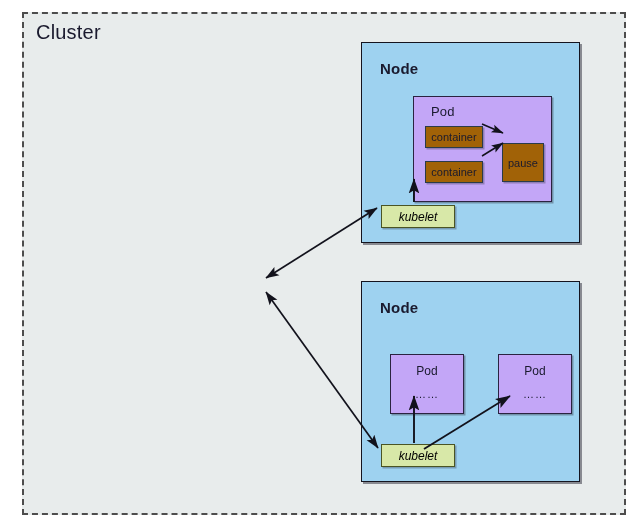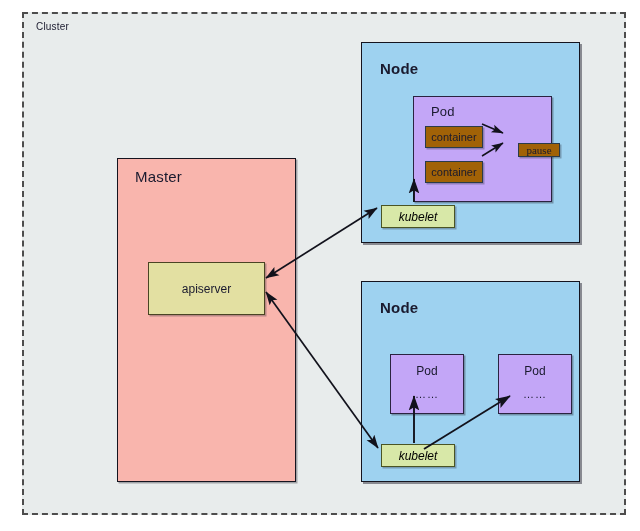--- a/index.html
+++ b/index.html
@@ -27,21 +27,21 @@
     top: 12px;
     width: 604px;
     height: 503px;
     background: #e8ecec;
     border: 2px dashed #4d4d4d;
   }
   .label-tl {
     position: absolute;
     left: 12px;
     top: 7px;
-    font-size: 10px;
+    font-size: 20px;
     color: #1a1a2e;
     letter-spacing: 0.2px;
     white-space: nowrap;
   }
   
   #master {
     left: 117px;
     top: 158px;
     width: 179px;
     height: 324px;
@@ -113,21 +113,21 @@
     border: 1.5px solid #2a3b4a;
     box-shadow: 1.5px 1.5px 0 rgba(30,30,40,0.3);
     display: flex;
     align-items: center;
     justify-content: center;
     font-size: 11px;
     color: #1a1a2e;
   }
   #container1 { left: 11px; top: 29px; width: 58px; height: 22px; }
   #container2 { left: 11px; top: 64px; width: 58px; height: 22px; }
-  #pause      { left: 104px; top: 46px; width: 42px; height: 14px; font-family: Liberation Serif, serif; }
+  #pause      { left: 88px; top: 46px; width: 42px; height: 39px; }
   
   .kubelet {
     background: #d8e8a8;
     border: 1.5px solid #4a5424;
     box-shadow: 1.5px 1.5px 0 rgba(30,30,40,0.3);
     display: flex;
     align-items: center;
     justify-content: center;
     font-size: 12px;
     color: #000000;
@@ -147,24 +147,20 @@
 </style>
 </head>
 <body>
 
 <div id="canvas">
 
   <div class="box" id="cluster">
     <span class="label-tl">Cluster</span>
   </div>
 
-  <div class="box" id="master">
-    <span class="label-tl">Master</span>
-    <div class="box" id="apiserver">apiserver</div>
-  </div>
 
   <div class="box node" id="node1">
     <span class="label-tl">Node</span>
 
     <div class="box pod" id="pod1">
       <span class="label-tl">Pod</span>
 
       <div class="box cyanbox" id="container1">container</div>
       <div class="box cyanbox" id="container2">container</div>
       <div class="box cyanbox" id="pause">pause</div>

